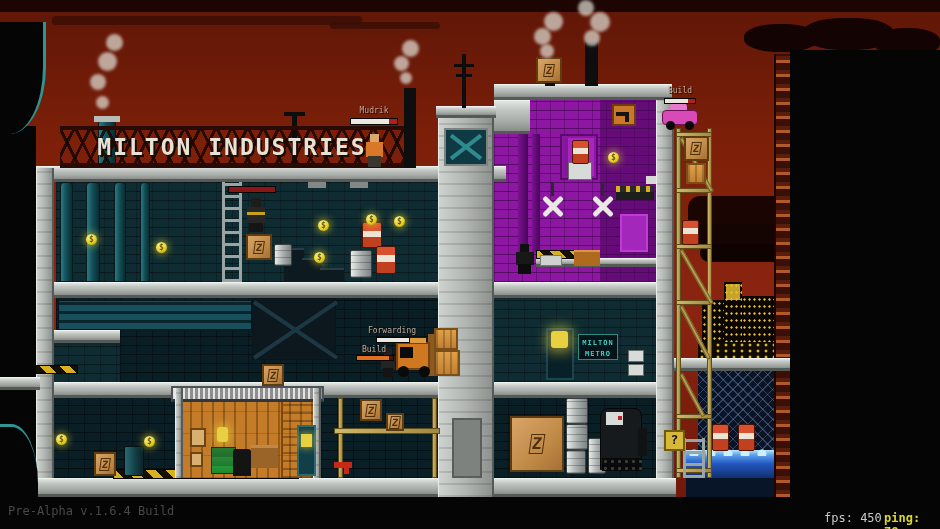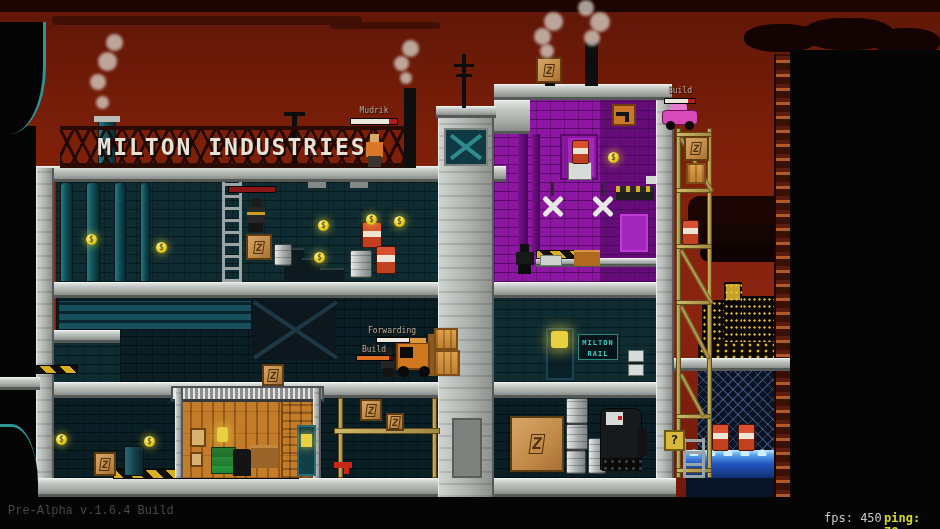--- a/index.html
+++ b/index.html
@@ -259,21 +259,21 @@
   <div class="el crate" style="left:386px;top:413px;width:18px;height:18px;">
       <span class="mark">Z</span>
     </div>
   <div class="el" style="left:334px;top:462px;width:18px;height:6px;background:#c82818;"></div>
   <div class="el" style="left:344px;top:467px;width:5px;height:7px;background:#c82818;"></div>
 
   <div class="el" style="left:546px;top:328px;width:28px;height:52px;background:#0a2028;border:2px solid #1a4450;"></div>
   <div class="el" style="left:551px;top:331px;width:17px;height:17px;background:#e8d040;box-shadow:0 0 12px 5px rgba(232,216,64,.5);border-radius:3px;"></div>
   <div class="el metro" style="left:578px;top:334px;width:40px;height:26px;">
     <div>MILTON</div>
-    <div>RAIL</div>
+    <div>METRO</div>
   </div>
   <div class="el" style="left:628px;top:350px;width:16px;height:12px;background:#d8dcd8;border:1px solid #6a6e6a;"></div>
   <div class="el" style="left:628px;top:364px;width:16px;height:12px;background:#d8dcd8;border:1px solid #6a6e6a;"></div>
 
   <div class="el crate" style="left:510px;top:416px;width:54px;height:56px;">
       <span class="mark" style="font-size:16px;">Z</span>
     </div>
   <div class="el sbarrel" style="left:566px;top:398px;width:22px;height:26px;"></div>
   <div class="el sbarrel" style="left:566px;top:424px;width:22px;height:26px;"></div>
   <div class="el sbarrel" style="left:566px;top:450px;width:20px;height:24px;"></div>
@@ -368,21 +368,21 @@
       <div class="barfill" style="width:90%;background:#e07020;"></div>
     </div>
 
   <div class="el cliff" style="left:0;top:126px;width:36px;height:371px;"></div>
   <div class="el cliff" style="left:790px;top:50px;width:150px;height:479px;"></div>
   <div class="el cliff" style="left:0;top:497px;width:940px;height:32px;"></div>
   <div class="el cliff" style="left:0;top:22px;width:46px;height:112px;border-right:3px solid #2f9494;border-bottom-right-radius:80% 60%;"></div>
   <div class="el cliff" style="left:0;top:424px;width:38px;height:74px;border-top:3px solid #2f9494;border-top-right-radius:70% 80%;"></div>
   <div class="el conc" style="left:0;top:377px;width:40px;height:13px;"></div>
 
-  <div class="el hudtext build" style="left:8px;top:504px;font-family:Liberation Mono, monospace;">Pre-Alpha v.1.6.4 Build</div>
+  <div class="el hudtext build" style="left:8px;top:504px;">Pre-Alpha v.1.6.4 Build</div>
   <div class="el hudtext fps" style="left:824px;top:511px;">
     <span>fps:</span>
     <span>450</span>
   </div>
   <div class="el hudtext ping" style="left:884px;top:511px;">
     <span>ping:</span>
     <span>78</span>
   </div>
 
 </div>

